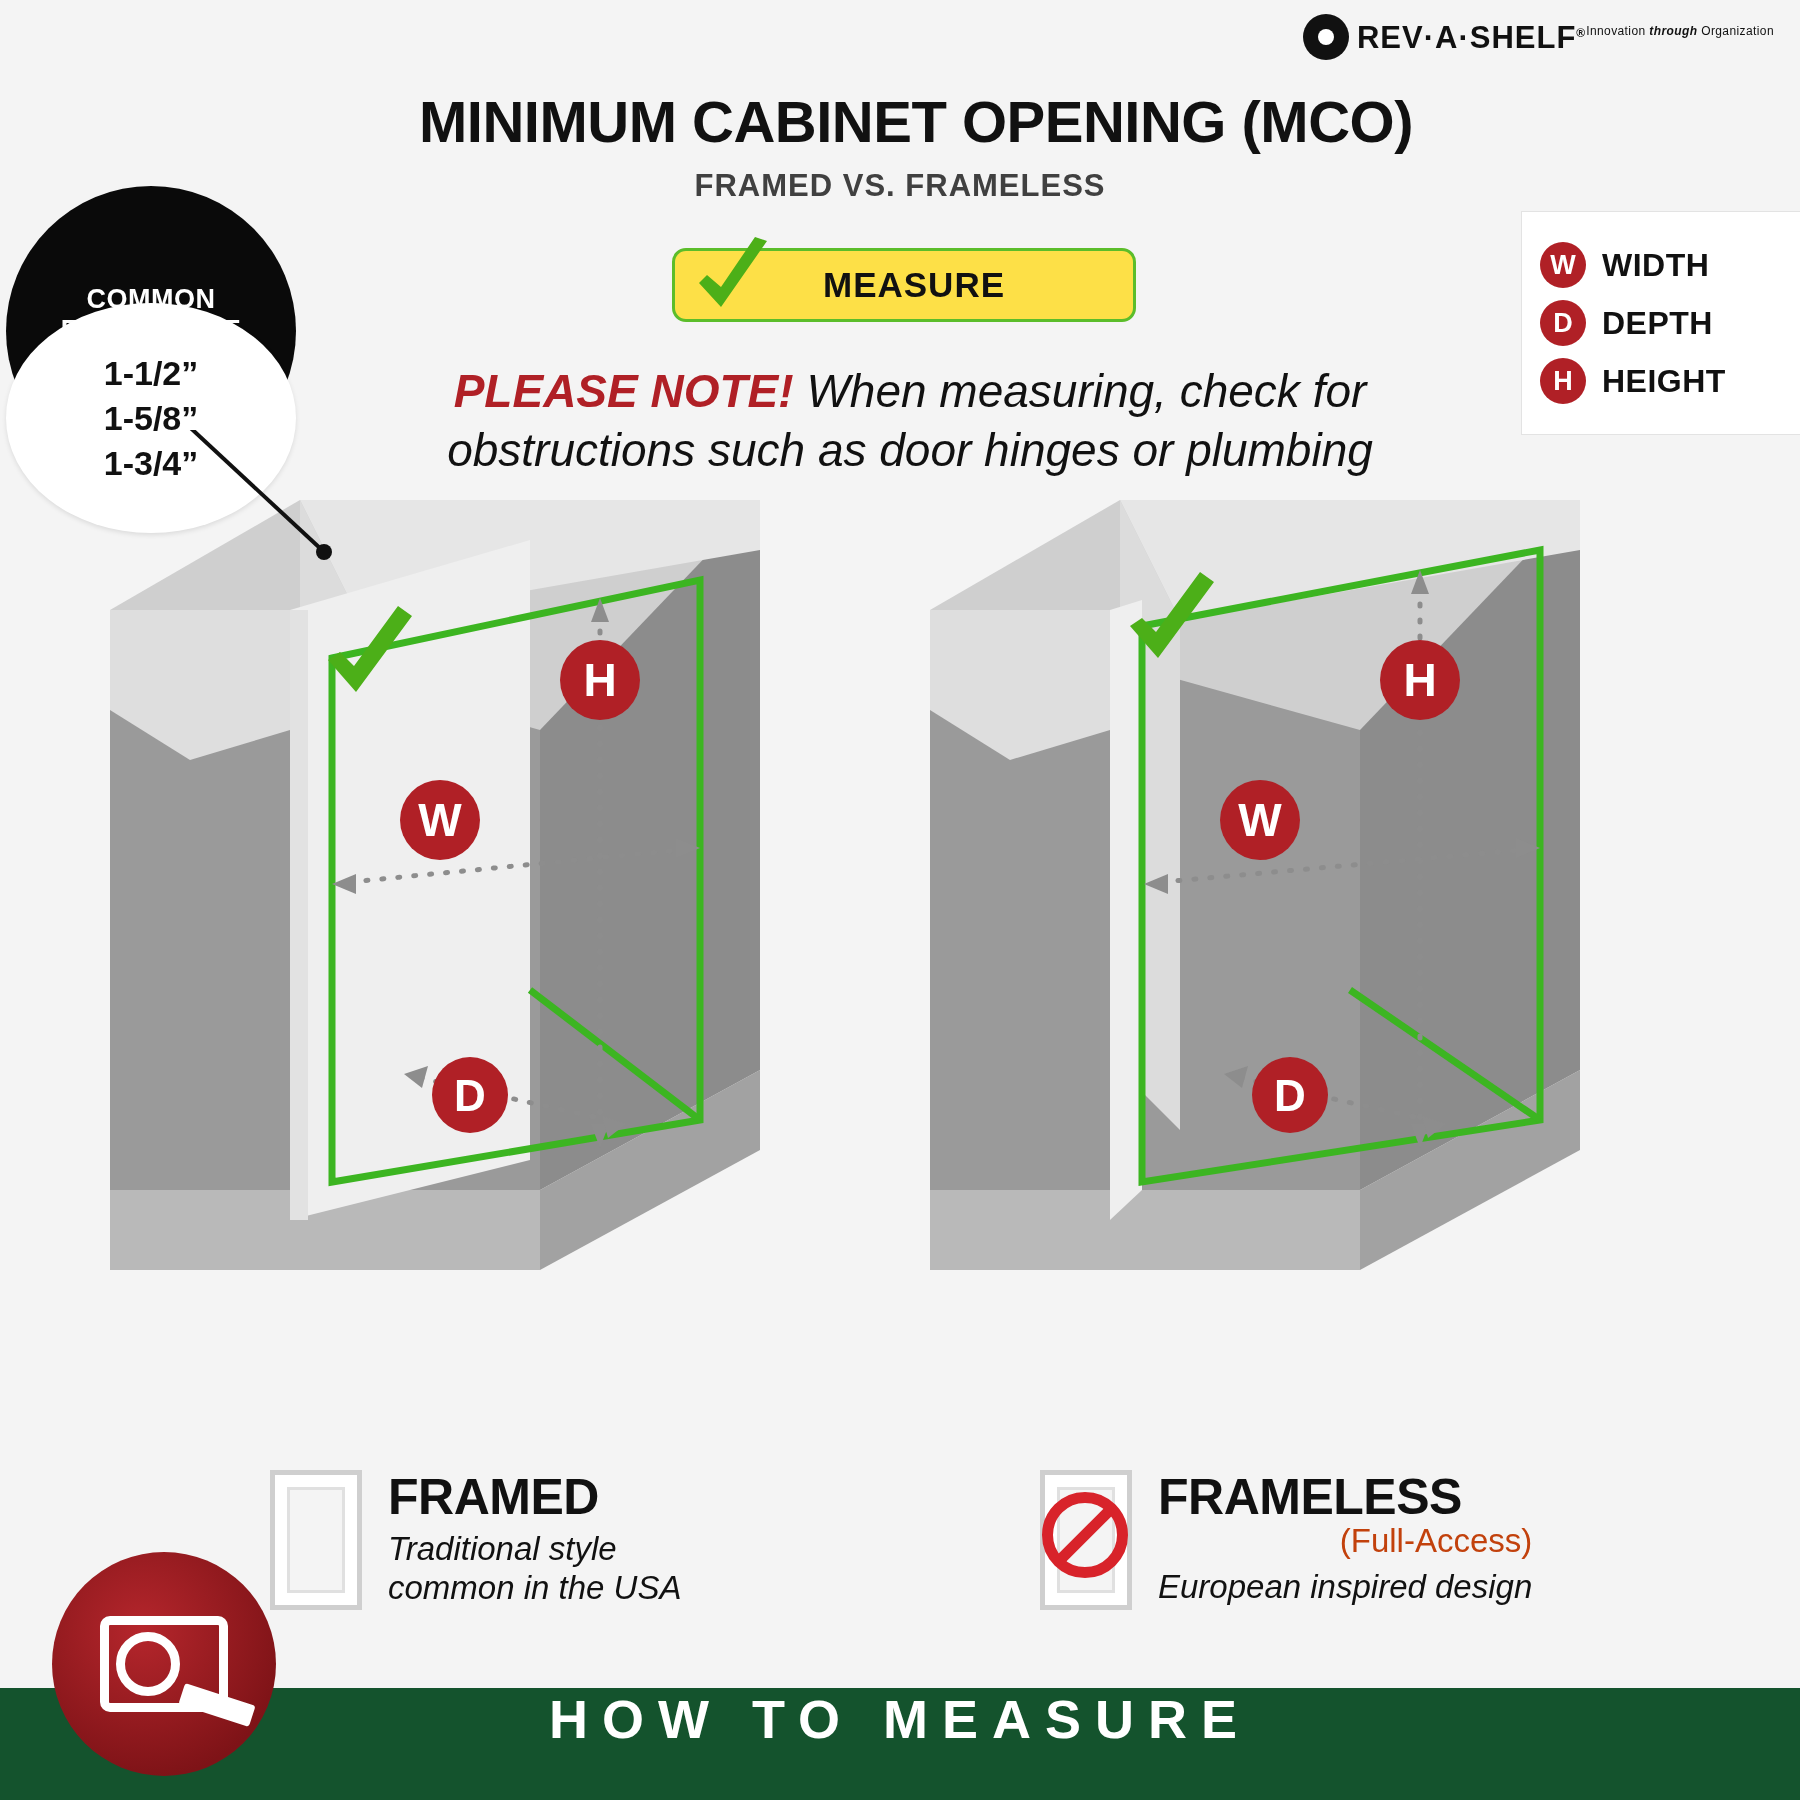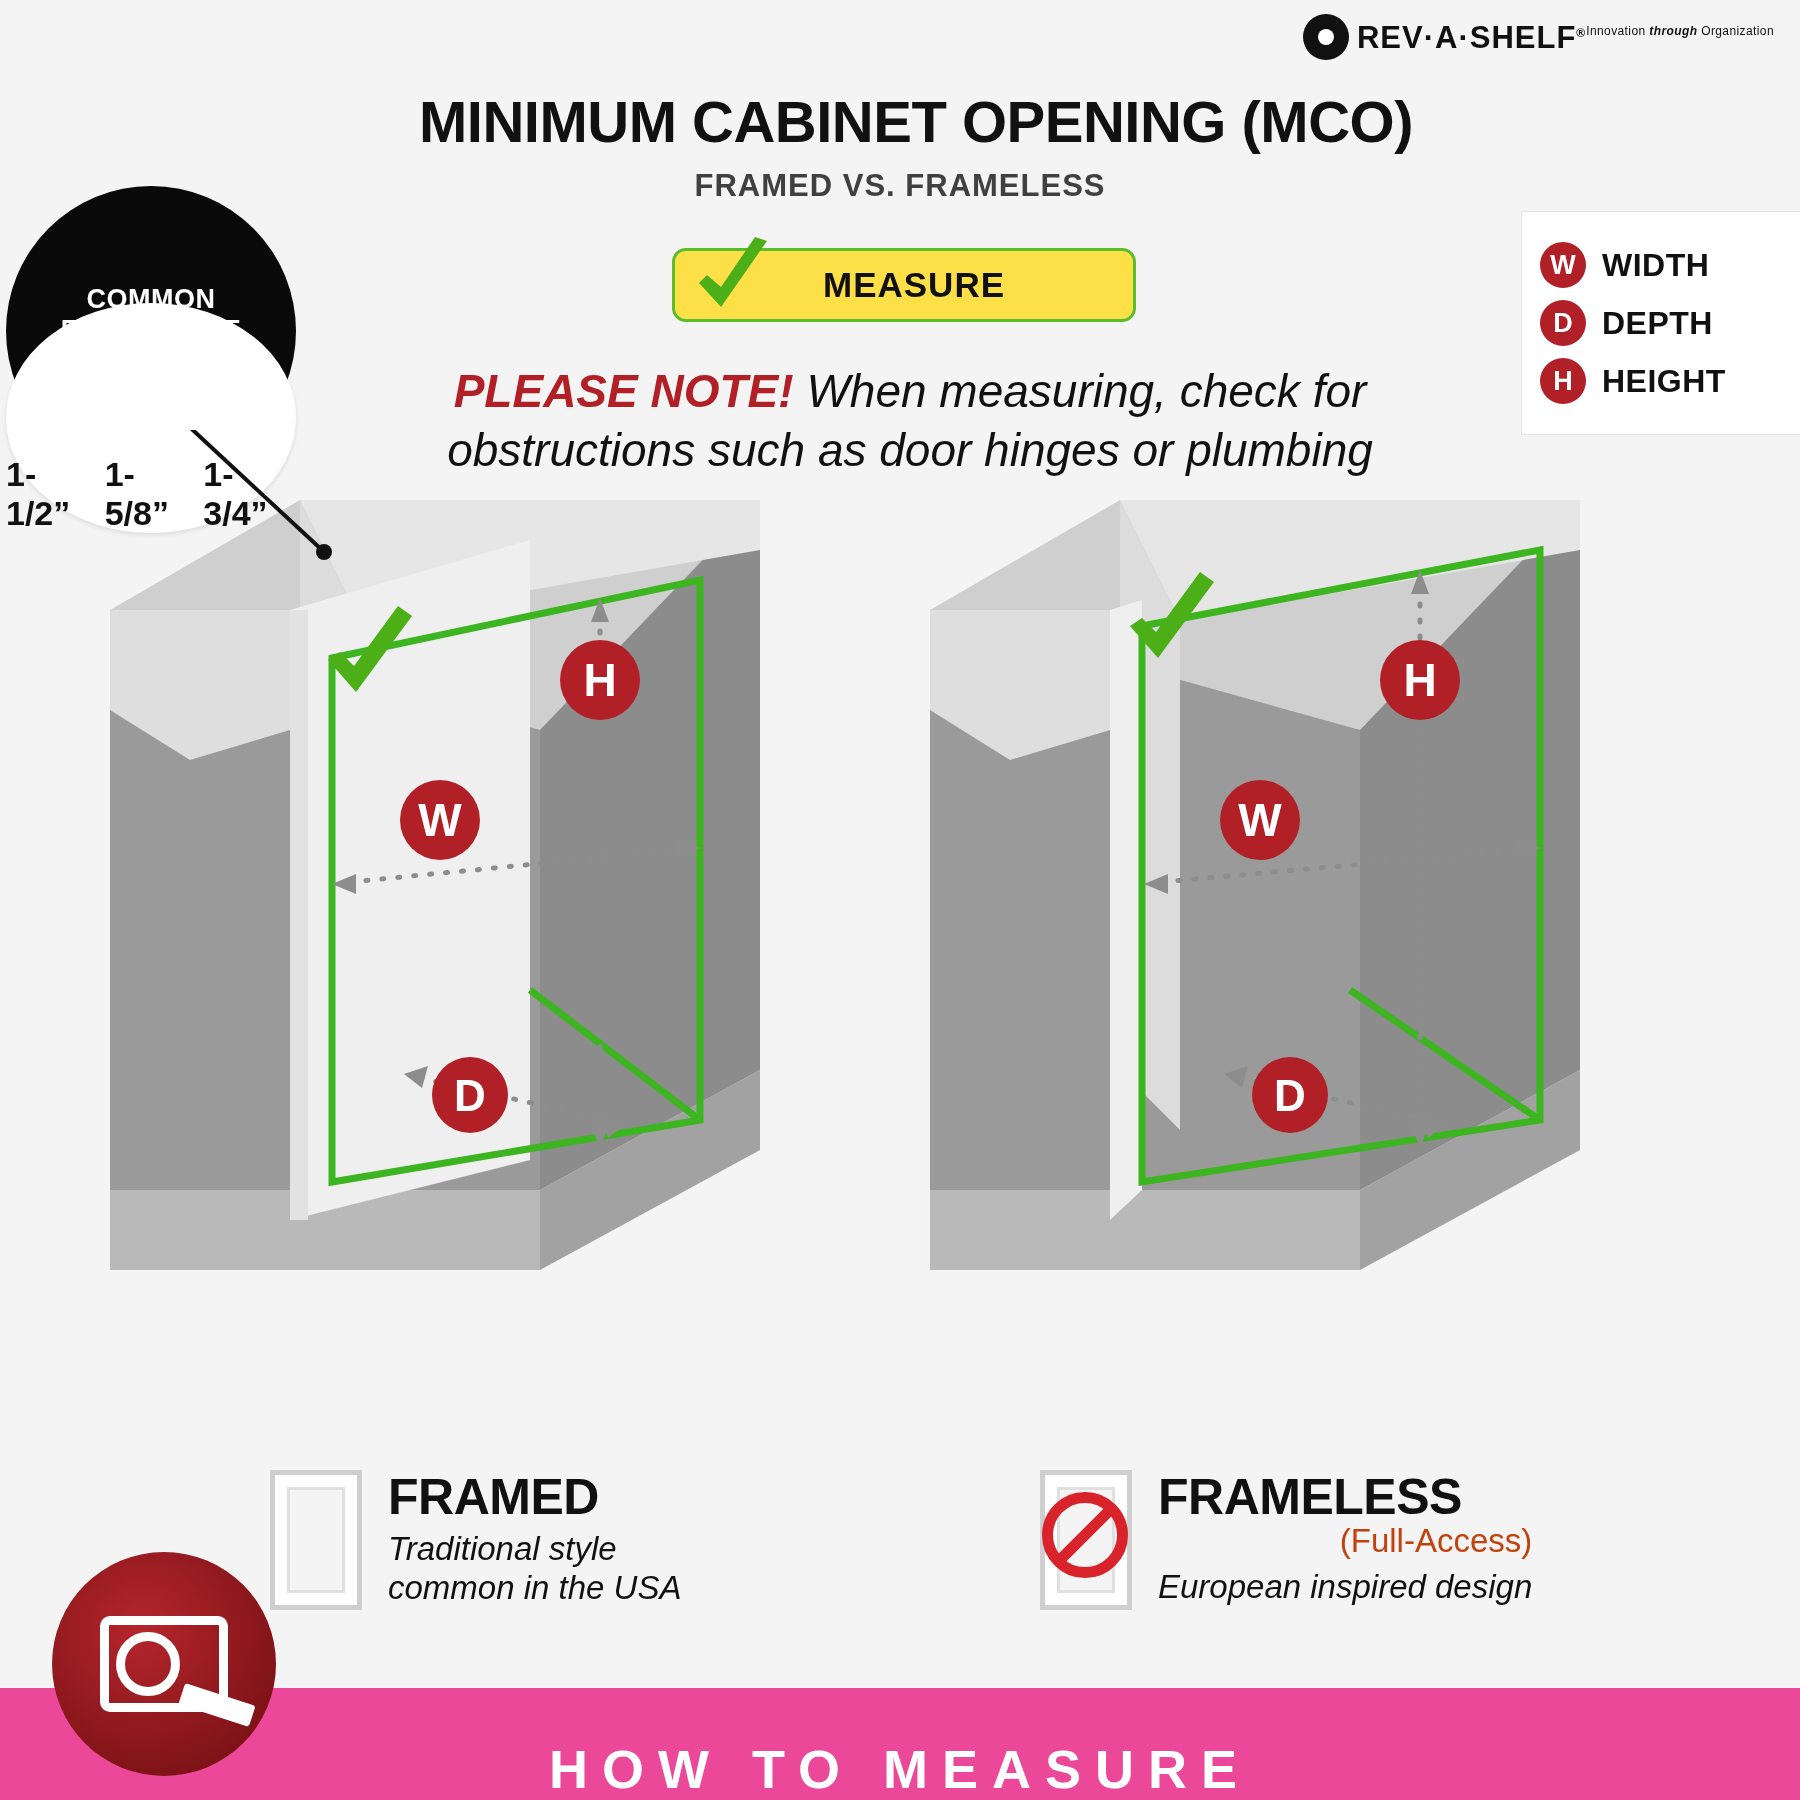--- a/index.html
+++ b/index.html
@@ -37,21 +37,21 @@
 
   
   .legend{position:absolute;top:212px;left:1522px;width:264px;background:#fff;box-shadow:0 0 0 1px #e3e3e3;padding:18px 14px 18px 18px;}
   .legend-row{display:flex;align-items:center;gap:16px;margin:12px 0;}
   .badge{width:46px;height:46px;border-radius:50%;background:#b02026;color:#fff;font-size:27px;font-weight:bold;display:flex;align-items:center;justify-content:center;flex:none;}
   .legend-label{font-size:32px;font-weight:bold;color:#111;letter-spacing:.5px;}
 
   
   .circle-black{position:absolute;top:186px;left:6px;width:290px;height:290px;border-radius:50%;background:#0a0a0a;color:#fff;display:flex;flex-direction:column;align-items:center;justify-content:center;text-align:center;}
   .circle-black .cap{font-size:27px;font-weight:bold;line-height:1.15;letter-spacing:.5px;}
-  .circle-white{position:absolute;top:303px;left:6px;width:290px;height:230px;border-radius:50%;background:#fff;display:flex;flex-direction:row;align-items:flex-end;justify-content:center;gap:6px;box-shadow:0 2px 5px rgba(0,0,0,.10);}
+  .circle-white{position:absolute;top:303px;left:6px;width:290px;height:230px;border-radius:50%;background:#fff;display:flex;flex-direction:column;align-items:center;justify-content:center;gap:6px;box-shadow:0 2px 5px rgba(0,0,0,.10);}
   .circle-white div{font-size:34px;font-weight:bold;color:#111;}
 
   
   .cab{position:absolute;top:430px;width:800px;height:870px;}
   .cab.left{left:60px;}
   .cab.right{left:880px;}
 
   
   .foot{position:absolute;top:1470px;width:760px;display:flex;align-items:flex-start;gap:26px;}
   .foot.left{left:270px;}
@@ -60,21 +60,21 @@
   .frame-rect{position:absolute;inset:0;background:#fff;border:5px solid #cfcfcf;}
   .frame-rect:after{content:"";position:absolute;inset:12px;background:#f4f4f4;border:3px solid #e0e0e0;}
   .ban{position:absolute;left:2px;top:22px;width:86px;height:86px;border-radius:50%;border:11px solid #d8232a;box-sizing:border-box;}
   .ban:after{content:"";position:absolute;left:50%;top:50%;width:74px;height:11px;background:#d8232a;transform:translate(-50%,-50%) rotate(-45deg);}
   .foot-txt{padding-top:2px;}
   .foot-title{font-size:50px;font-weight:bold;color:#111;line-height:1;letter-spacing:-0.5px;}
   .foot-sub{font-size:33px;color:#111;font-style:italic;line-height:1.18;margin-top:8px;}
   .foot-access{font-size:33px;color:#c2410c;font-style:normal;text-align:right;}
 
   
-  .bottombar{position:absolute;left:0;bottom:0;width:1800px;height:112px;background:#ec4899;display:flex;align-items:flex-end;justify-content:center;}
+  .bottombar{position:absolute;left:0;bottom:0;width:1800px;height:112px;background:#14532d;display:flex;align-items:flex-start;justify-content:center;}
   .bottombar span{color:#fff;font-size:54px;font-weight:bold;letter-spacing:14px;}
   .tape-circle{position:absolute;left:52px;bottom:24px;width:224px;height:224px;border-radius:50%;background:radial-gradient(circle at 40% 35%, #b5262c, #7e1317 75%);display:flex;align-items:center;justify-content:center;}
   .tape{width:128px;height:96px;position:relative;}
   .tape-body{position:absolute;inset:0;border:9px solid #fff;border-radius:10px;}
   .tape-spool{position:absolute;left:16px;top:16px;width:46px;height:46px;border-radius:50%;border:9px solid #fff;}
   .tape-strip{position:absolute;right:-26px;bottom:-4px;width:74px;height:22px;background:#fff;transform:rotate(18deg);border-radius:3px;}
 </style>
 </head>
 <body>
 

